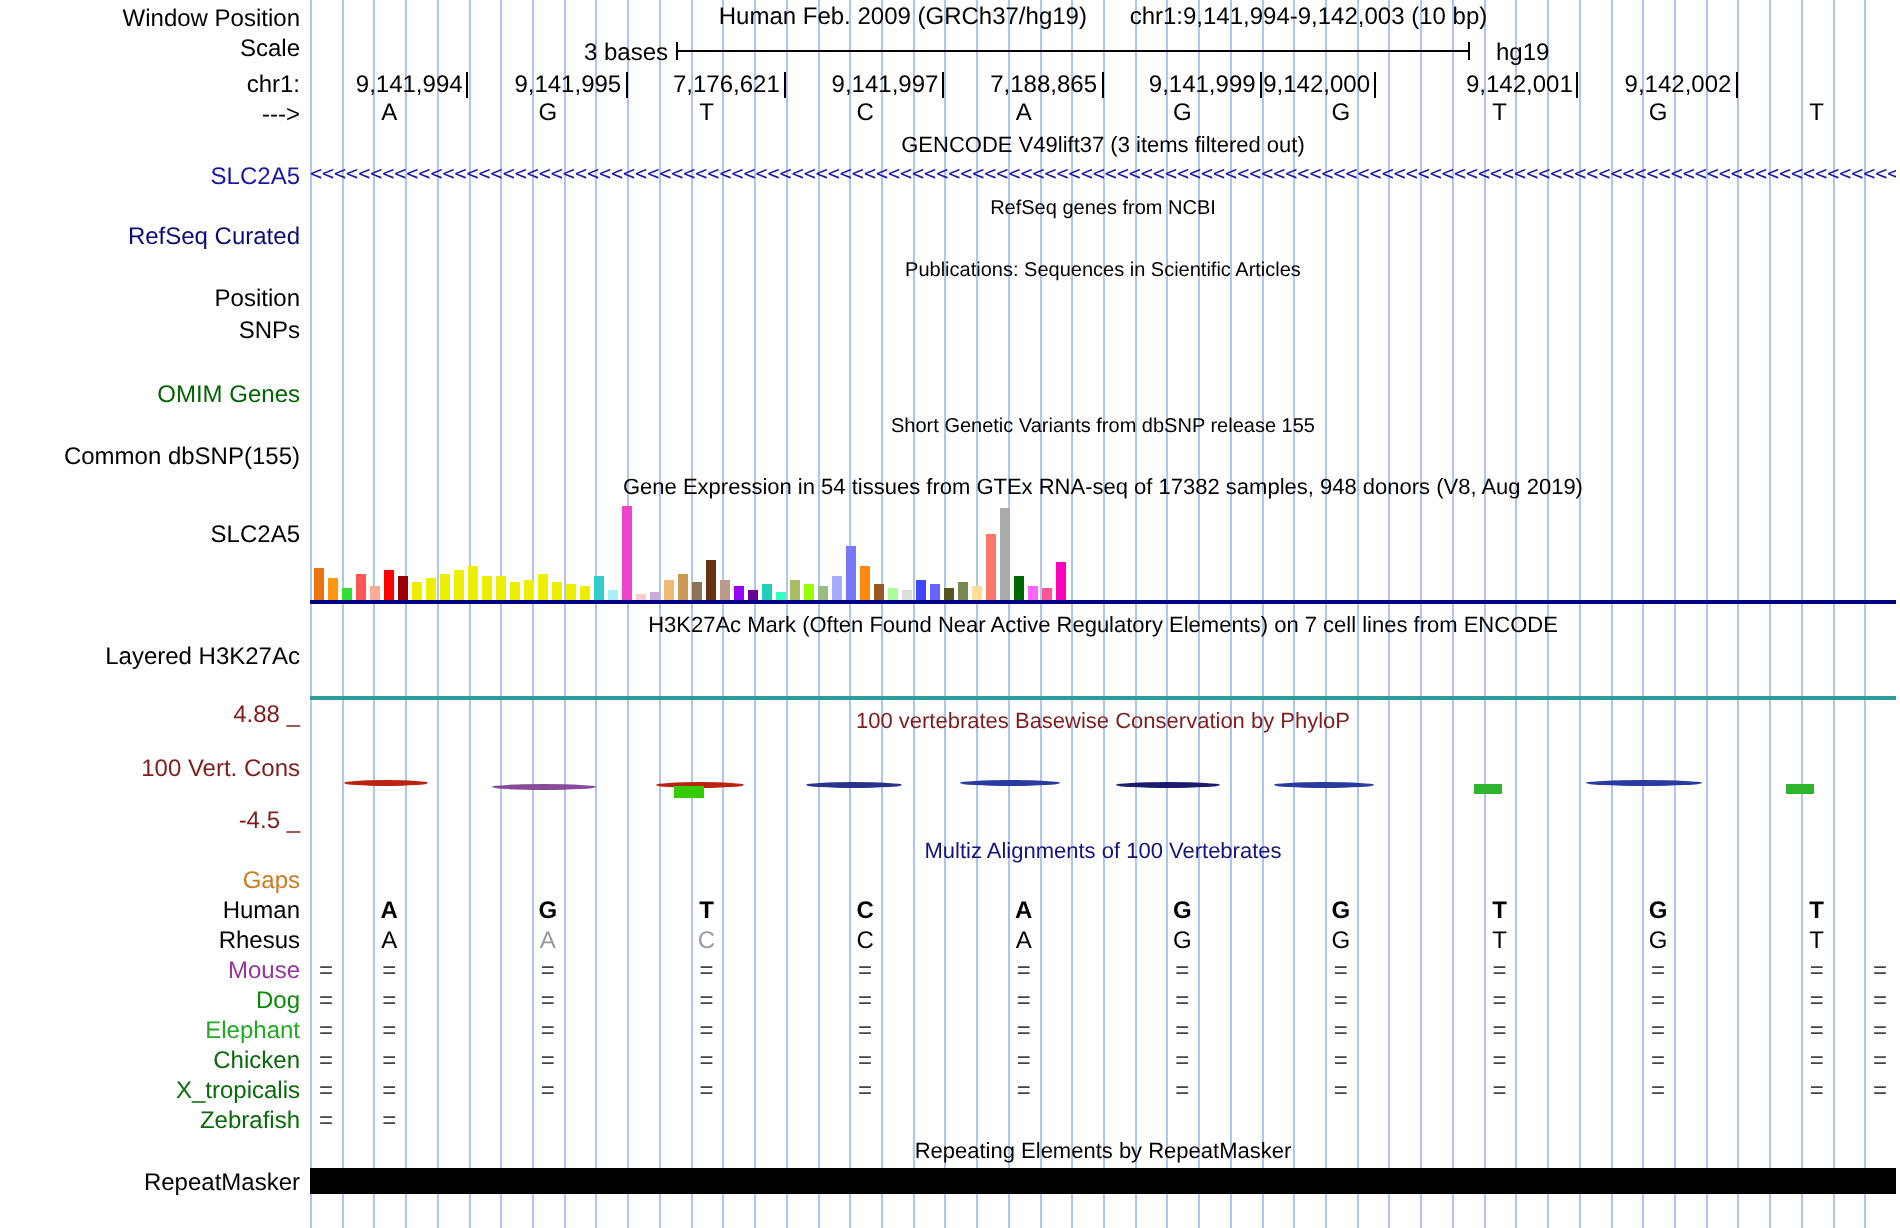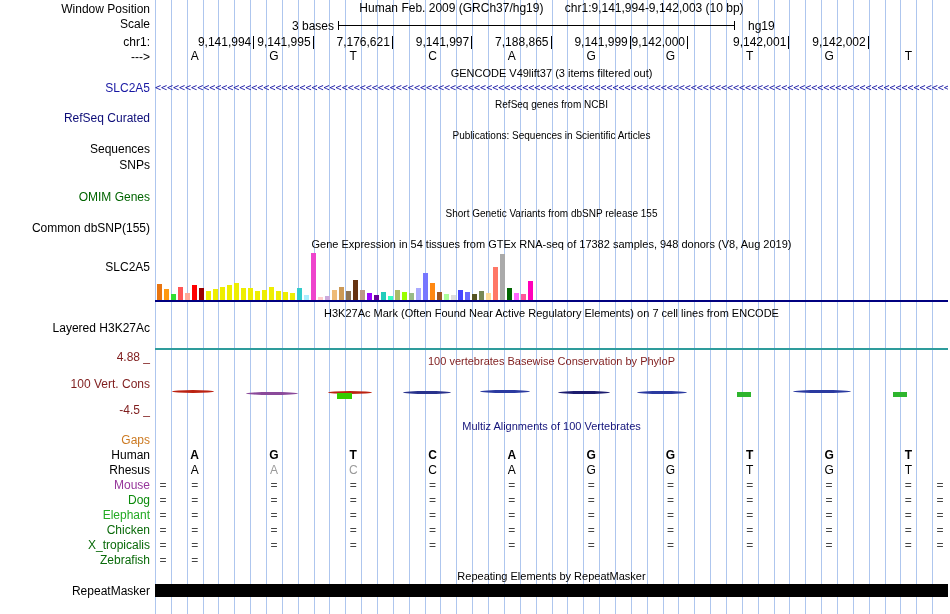--- a/index.html
+++ b/index.html
@@ -45,21 +45,21 @@
 
   <div class="lbl" style="top:18px">Scale</div>
   <div class="scaletext">3 bases</div>
   <div class="ruler">
       <div class="ruler-mid"></div>
     </div>
   <div class="asm">hg19</div>
 
   <div class="lbl" style="top:36px">chr1:</div>
   <div style="position:absolute;top:36px;left:0;width:950px;height:13px">
-      <div class="coord" style="left: 157.3px; margin-left: 20px;">9,141,994</div>
+      <div class="coord" style="left: 157.3px;">9,141,994</div>
       <div class="coord" style="left: 236.6px;">9,141,995</div>
       <div class="coord" style="left: 315.9px;">7,176,621</div>
       <div class="coord" style="left: 395.2px;">9,141,997</div>
       <div class="coord" style="left: 474.5px;">7,188,865</div>
       <div class="coord" style="left: 553.8px;">9,141,999</div>
       <div class="coord" style="left: 611px;">9,142,000</div>
       <div class="coord" style="left: 712.4px;">9,142,001</div>
       <div class="coord" style="left: 791.7px;">9,142,002</div>
     </div>
 
@@ -78,21 +78,21 @@
     </div>
 
   <div class="title" style="top:67px">GENCODE V49lift37 (3 items filtered out)</div>
   <div class="lbl c-gencode" style="top:82px">SLC2A5</div>
   <div class="genearrows">&lt;&lt;&lt;&lt;&lt;&lt;&lt;&lt;&lt;&lt;&lt;&lt;&lt;&lt;&lt;&lt;&lt;&lt;&lt;&lt;&lt;&lt;&lt;&lt;&lt;&lt;&lt;&lt;&lt;&lt;&lt;&lt;&lt;&lt;&lt;&lt;&lt;&lt;&lt;&lt;&lt;&lt;&lt;&lt;&lt;&lt;&lt;&lt;&lt;&lt;&lt;&lt;&lt;&lt;&lt;&lt;&lt;&lt;&lt;&lt;&lt;&lt;&lt;&lt;&lt;&lt;&lt;&lt;&lt;&lt;&lt;&lt;&lt;&lt;&lt;&lt;&lt;&lt;&lt;&lt;&lt;&lt;&lt;&lt;&lt;&lt;&lt;&lt;&lt;&lt;&lt;&lt;&lt;&lt;&lt;&lt;&lt;&lt;&lt;&lt;&lt;&lt;&lt;&lt;&lt;&lt;&lt;&lt;&lt;&lt;&lt;&lt;&lt;&lt;&lt;&lt;&lt;&lt;&lt;&lt;&lt;&lt;&lt;&lt;&lt;&lt;&lt;&lt;&lt;&lt;&lt;&lt;&lt;&lt;&lt;&lt;&lt;&lt;&lt;&lt;&lt;&lt;&lt;&lt;&lt;&lt;&lt;&lt;&lt;&lt;&lt;&lt;&lt;&lt;&lt;&lt;&lt;&lt;&lt;&lt;&lt;&lt;&lt;&lt;&lt;&lt;&lt;&lt;&lt;&lt;&lt;&lt;&lt;&lt;&lt;</div>
 
   <div class="title small" style="top:98px">RefSeq genes from NCBI</div>
   <div class="lbl c-refseq" style="top:112px">RefSeq Curated</div>
 
   <div class="title small" style="top:129px">Publications: Sequences in Scientific Articles</div>
-  <div class="lbl" style="top:143px">Sequences</div>
+  <div class="lbl" style="top:143px">Position</div>
   <div class="lbl" style="top:159px">SNPs</div>
 
   <div class="lbl c-omim" style="top:191px">OMIM Genes</div>
 
   <div class="title small" style="top:207px">Short Genetic Variants from dbSNP release 155</div>
   <div class="lbl" style="top:222px">Common dbSNP(155)</div>
 
   <div class="title" style="top:238px">Gene Expression in 54 tissues from GTEx RNA-seq of 17382 samples, 948 donors (V8, Aug 2019)</div>
   <div class="lbl" style="top:261px">SLC2A5</div>
   <div style="position:absolute;left:0;top:0">

